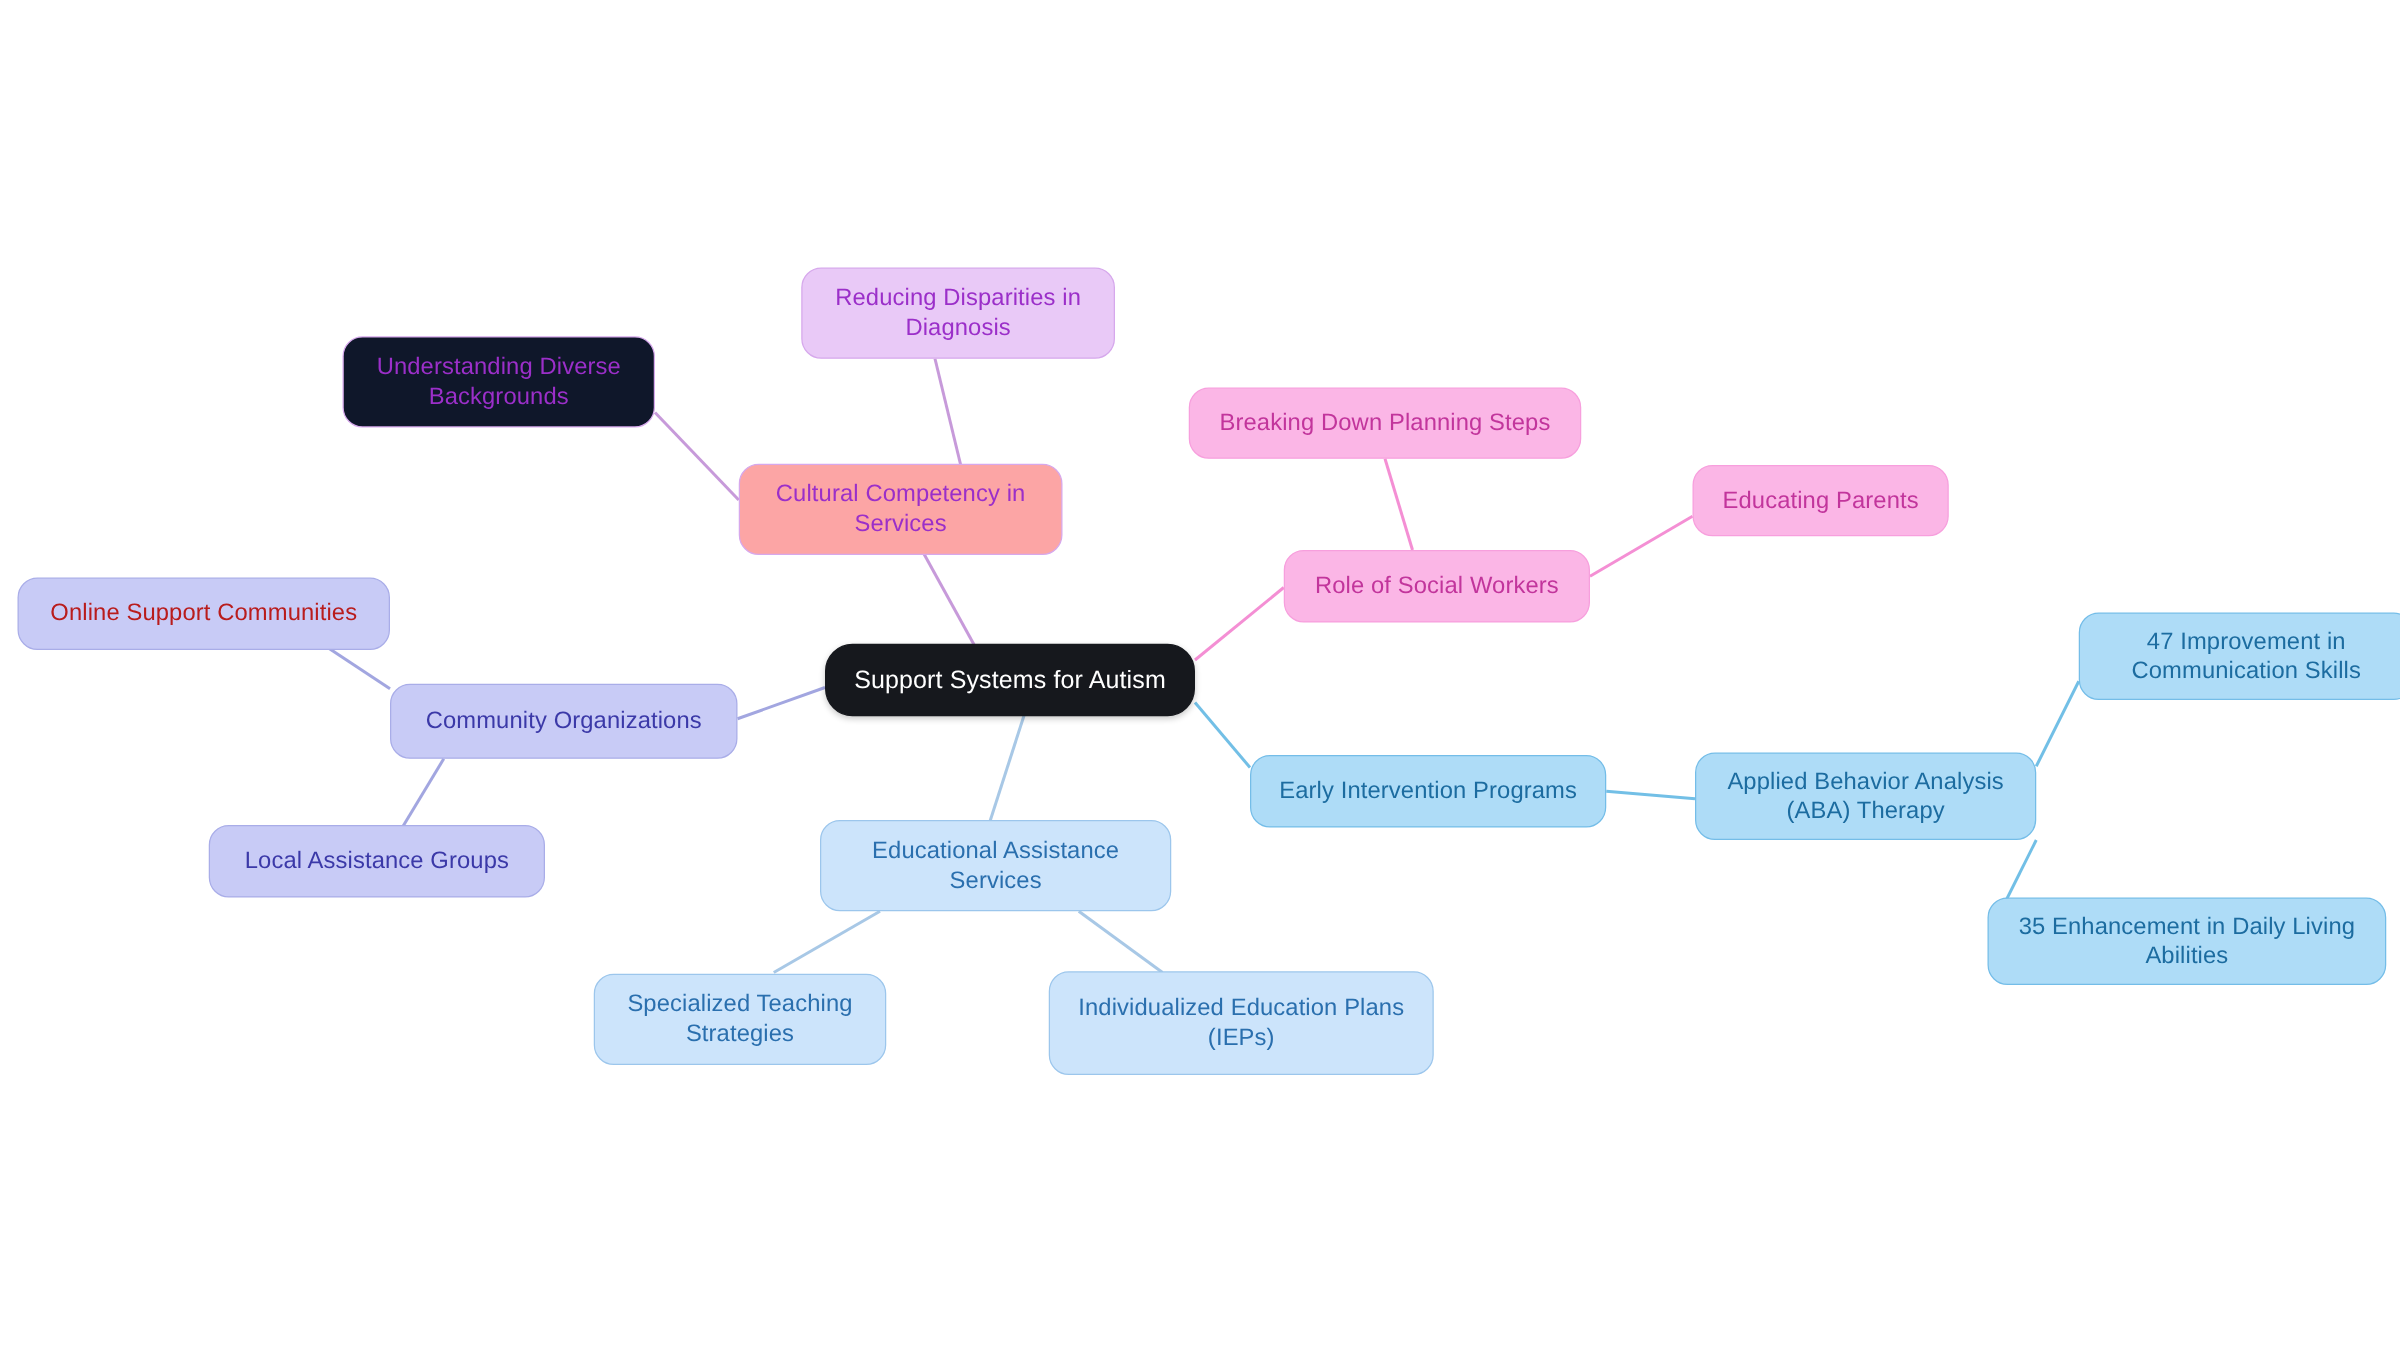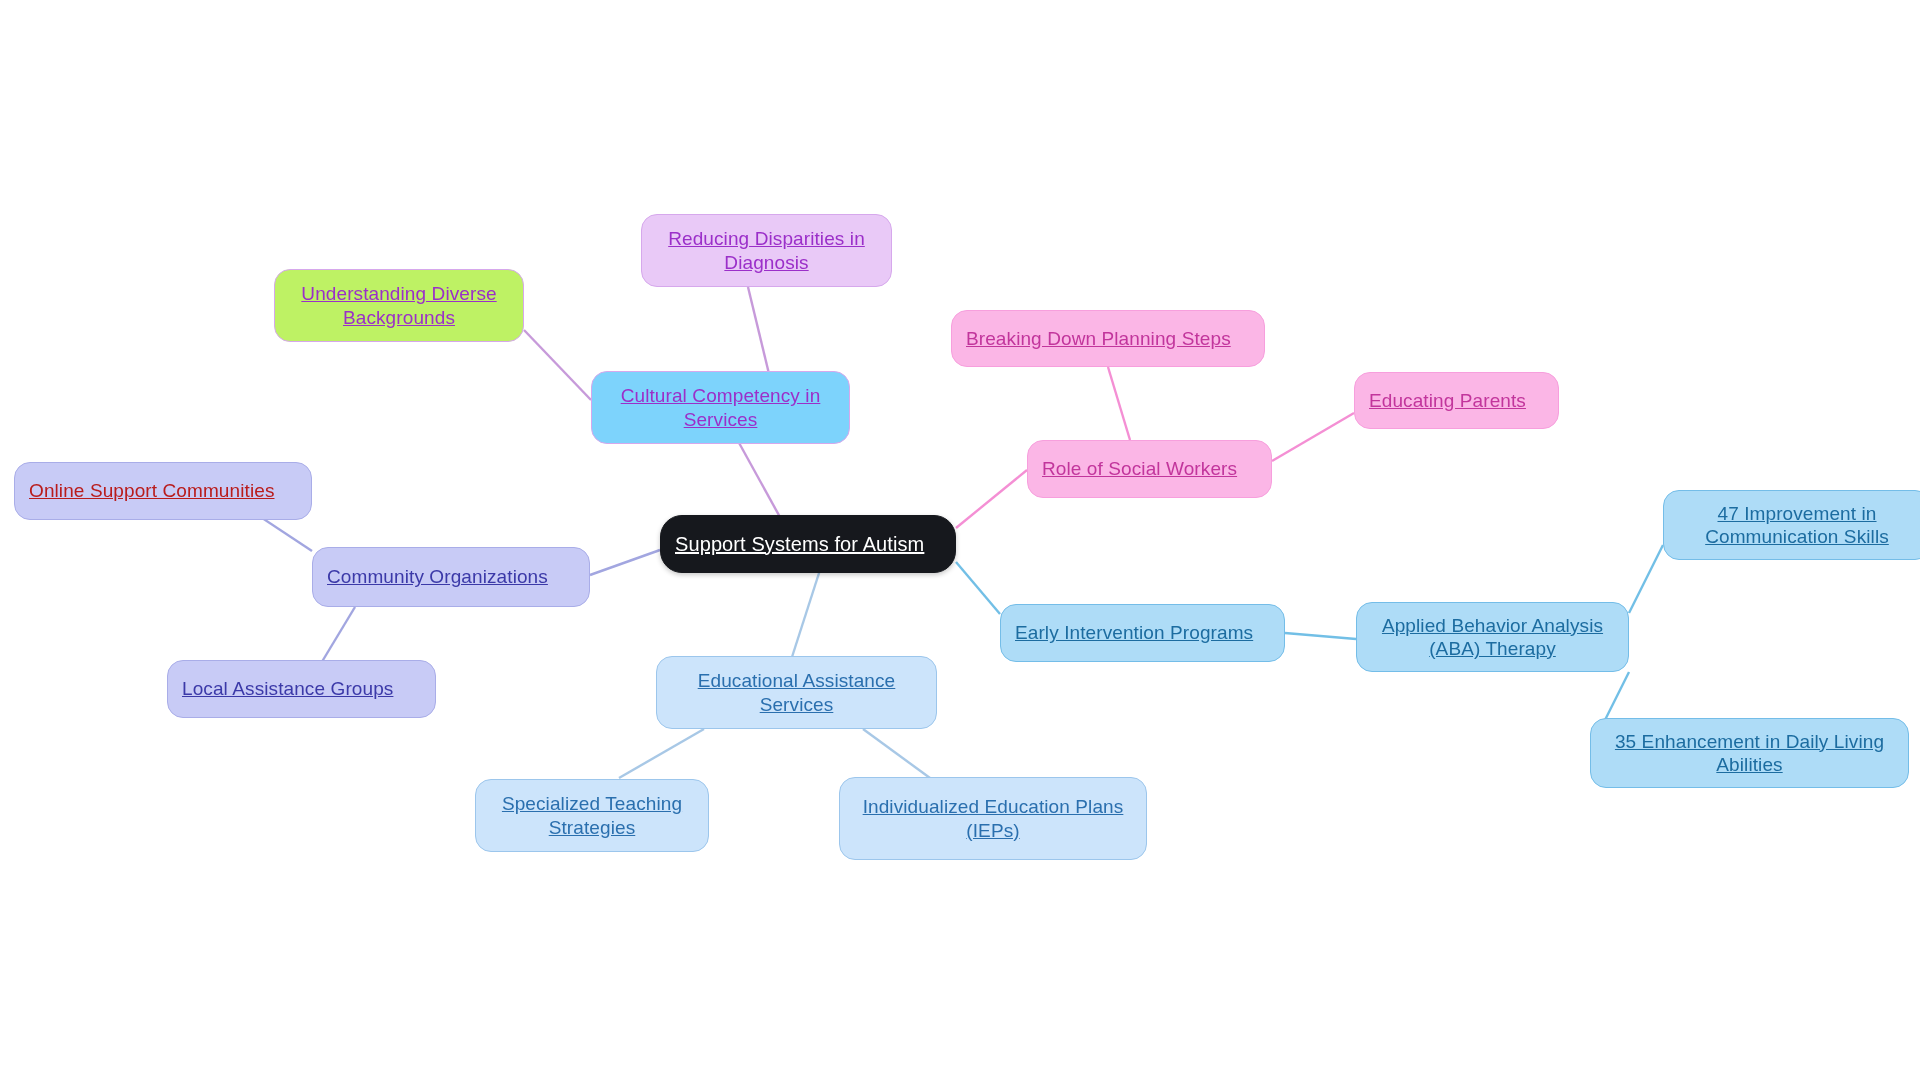--- a/index.html
+++ b/index.html
@@ -24,29 +24,29 @@
     top: 0;
     width: 1920px;
     height: 1083px;
     pointer-events: none;
   }
   .node {
     position: absolute;
     box-sizing: border-box;
     display: flex;
     align-items: center;
+    justify-content: center;
     text-align: center;
     border-radius: 16px;
     border-style: solid;
     border-width: 1px;
     line-height: 1.22;
     white-space: pre-line;
     padding: 6px 14px;
     letter-spacing: 0.1px;
-    text-decoration: underline;
   }
   .node.root {
     border-radius: 22px;
     font-size: 20px;
     font-weight: 400;
     box-shadow: 0 2px 5px rgba(0,0,0,0.22);
   }
   .node.level1 { font-size: 19px; }
   .node.level2 { font-size: 19px; }
   .node.level3 { font-size: 19px; }
@@ -79,31 +79,31 @@
     <line x1="312" y1="551" x2="250" y2="510" stroke="#a2a6e0" stroke-width="2.4"></line>
     <line x1="355" y1="607" x2="320" y2="665" stroke="#a2a6e0" stroke-width="2.4"></line>
   </svg>
 
   <div class="node root" style="left:660px; top:515px; width:296px; height:58px;
               background:#16181d; border-color:#16181d; color:#ffffff;">
     <span>Support Systems for Autism</span>
   </div>
 
   <div class="node level1" style="left:591px; top:371px; width:259px; height:73px;
-              background:#7dd3fc; border-color:#d6a8ec; color:#9b2fc9;">
+              background:#fca5a5; border-color:#d6a8ec; color:#9b2fc9;">
     <span>Cultural Competency in Services</span>
   </div>
 
   <div class="node level2" style="left:641px; top:214px; width:251px; height:73px;
               background:#e9c9f7; border-color:#d6a8ec; color:#9b2fc9;">
     <span>Reducing Disparities in Diagnosis</span>
   </div>
 
   <div class="node level2" style="left:274px; top:269px; width:250px; height:73px;
-              background:#bef264; border-color:#d6a8ec; color:#9b2fc9;">
+              background:#0f172a; border-color:#d6a8ec; color:#9b2fc9;">
     <span>Understanding Diverse Backgrounds</span>
   </div>
 
   <div class="node level1" style="left:1027px; top:440px; width:245px; height:58px;
               background:#fbb6e6; border-color:#f79fdd; color:#c2359c;">
     <span>Role of Social Workers</span>
   </div>
 
   <div class="node level2" style="left:951px; top:310px; width:314px; height:57px;
               background:#fbb6e6; border-color:#f79fdd; color:#c2359c;">

